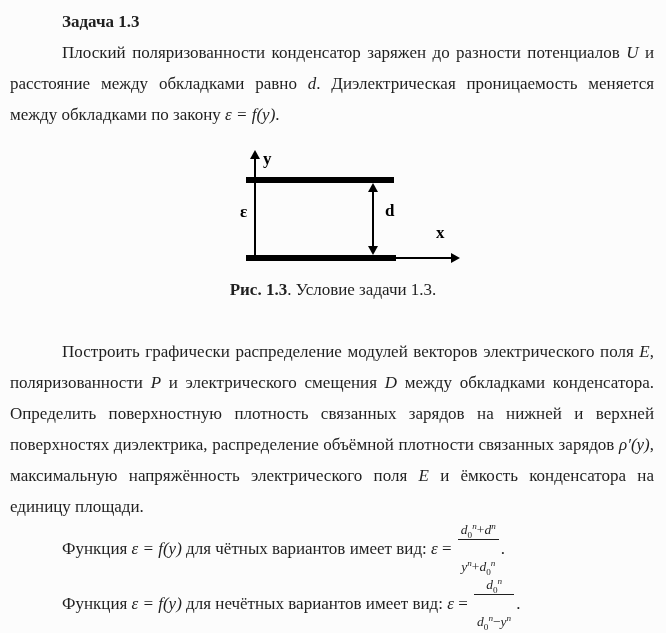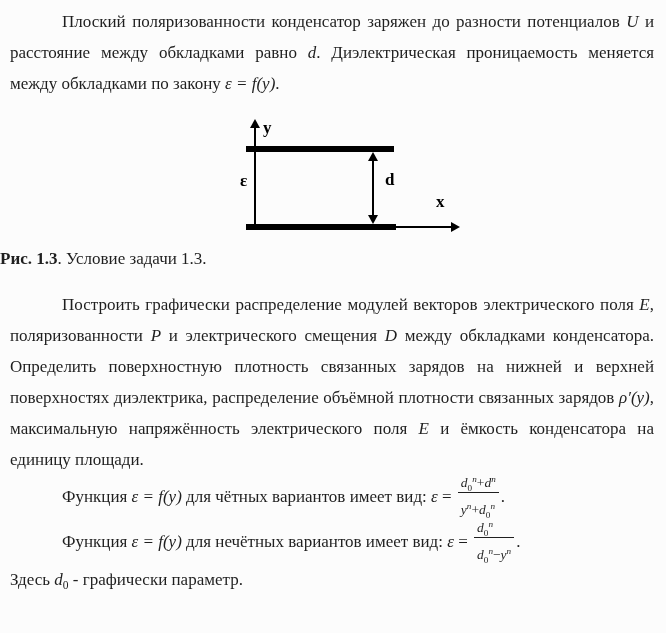--- a/index.html
+++ b/index.html
@@ -59,54 +59,55 @@
   .d-arrow-down { left: 368px; top: 100px; }
   .x-arrow { left: 451px; top: 107px; }
   .fig-label { font-weight: bold; line-height: 20px; color: #000; }
   .y-label { left: 263px; top: 3px; }
   .e-label { left: 240px; top: 56px; }
   .d-label { left: 385px; top: 55px; }
   .x-label { left: 436px; top: 77px; }
 
   .caption {
     margin-top: 3px;
-    text-align: left;
+    text-align: center;
     line-height: 21px;
   }
 
-  .p2 { margin-top: 20px; }
+  .p2 { margin-top: 36px; }
 
   
   .formula {
     margin: 2px 12px 0 10px;
     text-indent: 52px;
     line-height: 31px;
   }
   .formula-odd { margin-top: 2px; }
   .frac {
     display: inline-block;
     vertical-align: middle;
-    text-align: left;
+    text-align: center;
     font-size: 13.5px;
     line-height: 14px;
     margin: 0 2px;
     position: relative;
     top: -2px;
     text-indent: 0;
   }
   .frac .num { display: block; padding: 1px 3px 2px; }
-  .frac .den { display: block; border-top: 1.3px solid #1f1f1f; padding: 10px 3px 1px; }
+  .frac .den { display: block; border-top: 1.3px solid #1f1f1f; padding: 20px 3px 1px; }
 
   .note { margin-top: 4px; line-height: 22px; }
 </style>
 </head>
 <body>
 
 <div class="page">
 
+  <div class="title">Задача 1.3</div>
 
   <p class="para indent"><span>Плоский поляризованности конденсатор заряжен до разности потенциалов </span><span class="mi">U</span><span> и расстояние между обкладками равно </span><span class="mi">d</span><span>. Диэлектрическая проницаемость меняется между обкладками по закону </span><span class="mi">ε = f(y)</span><span>.</span></p>
 
   <div class="figure">
     <div class="abs tri-up y-arrow"></div>
     <div class="abs fig-line yaxis-line"></div>
     <div class="abs fig-label y-label">y</div>
 
     <div class="abs plate plate-top"></div>
     <div class="abs plate plate-bottom"></div>

